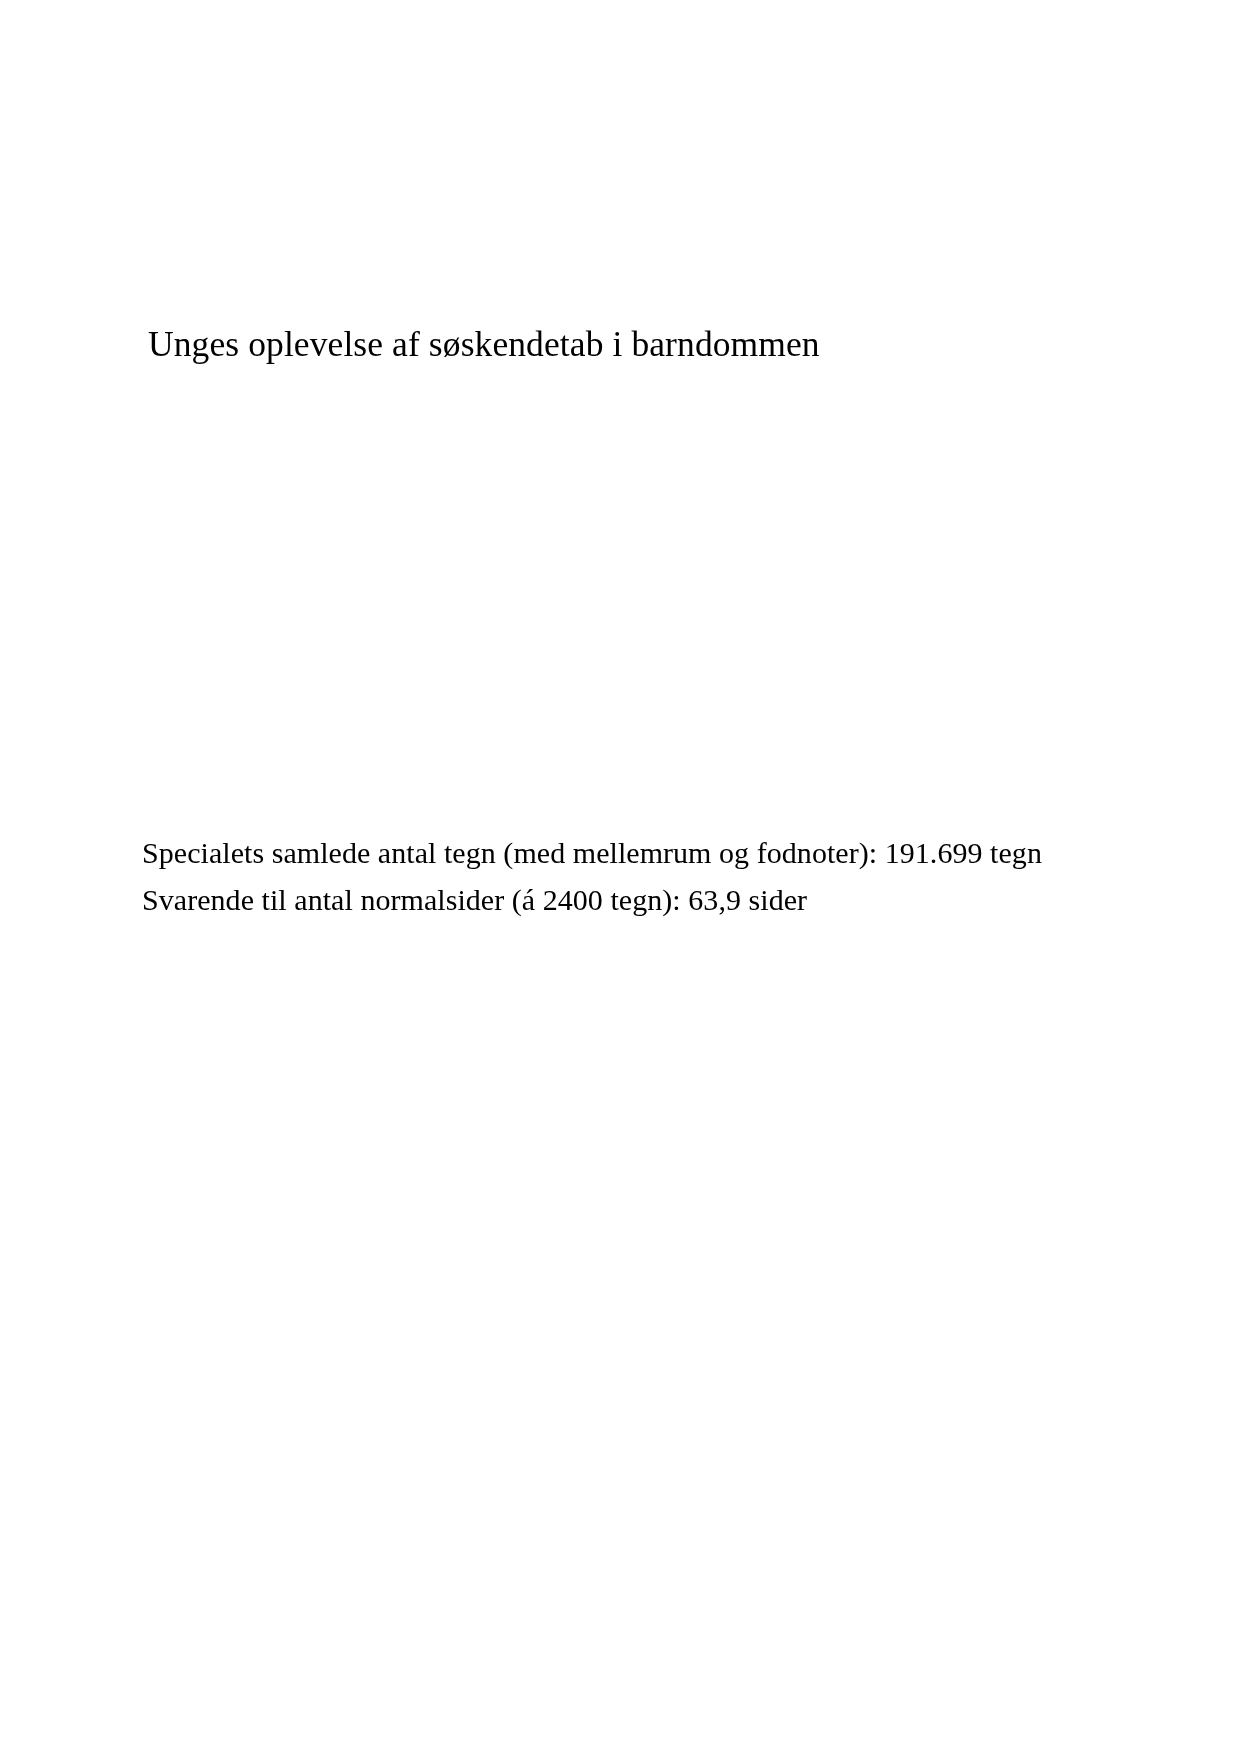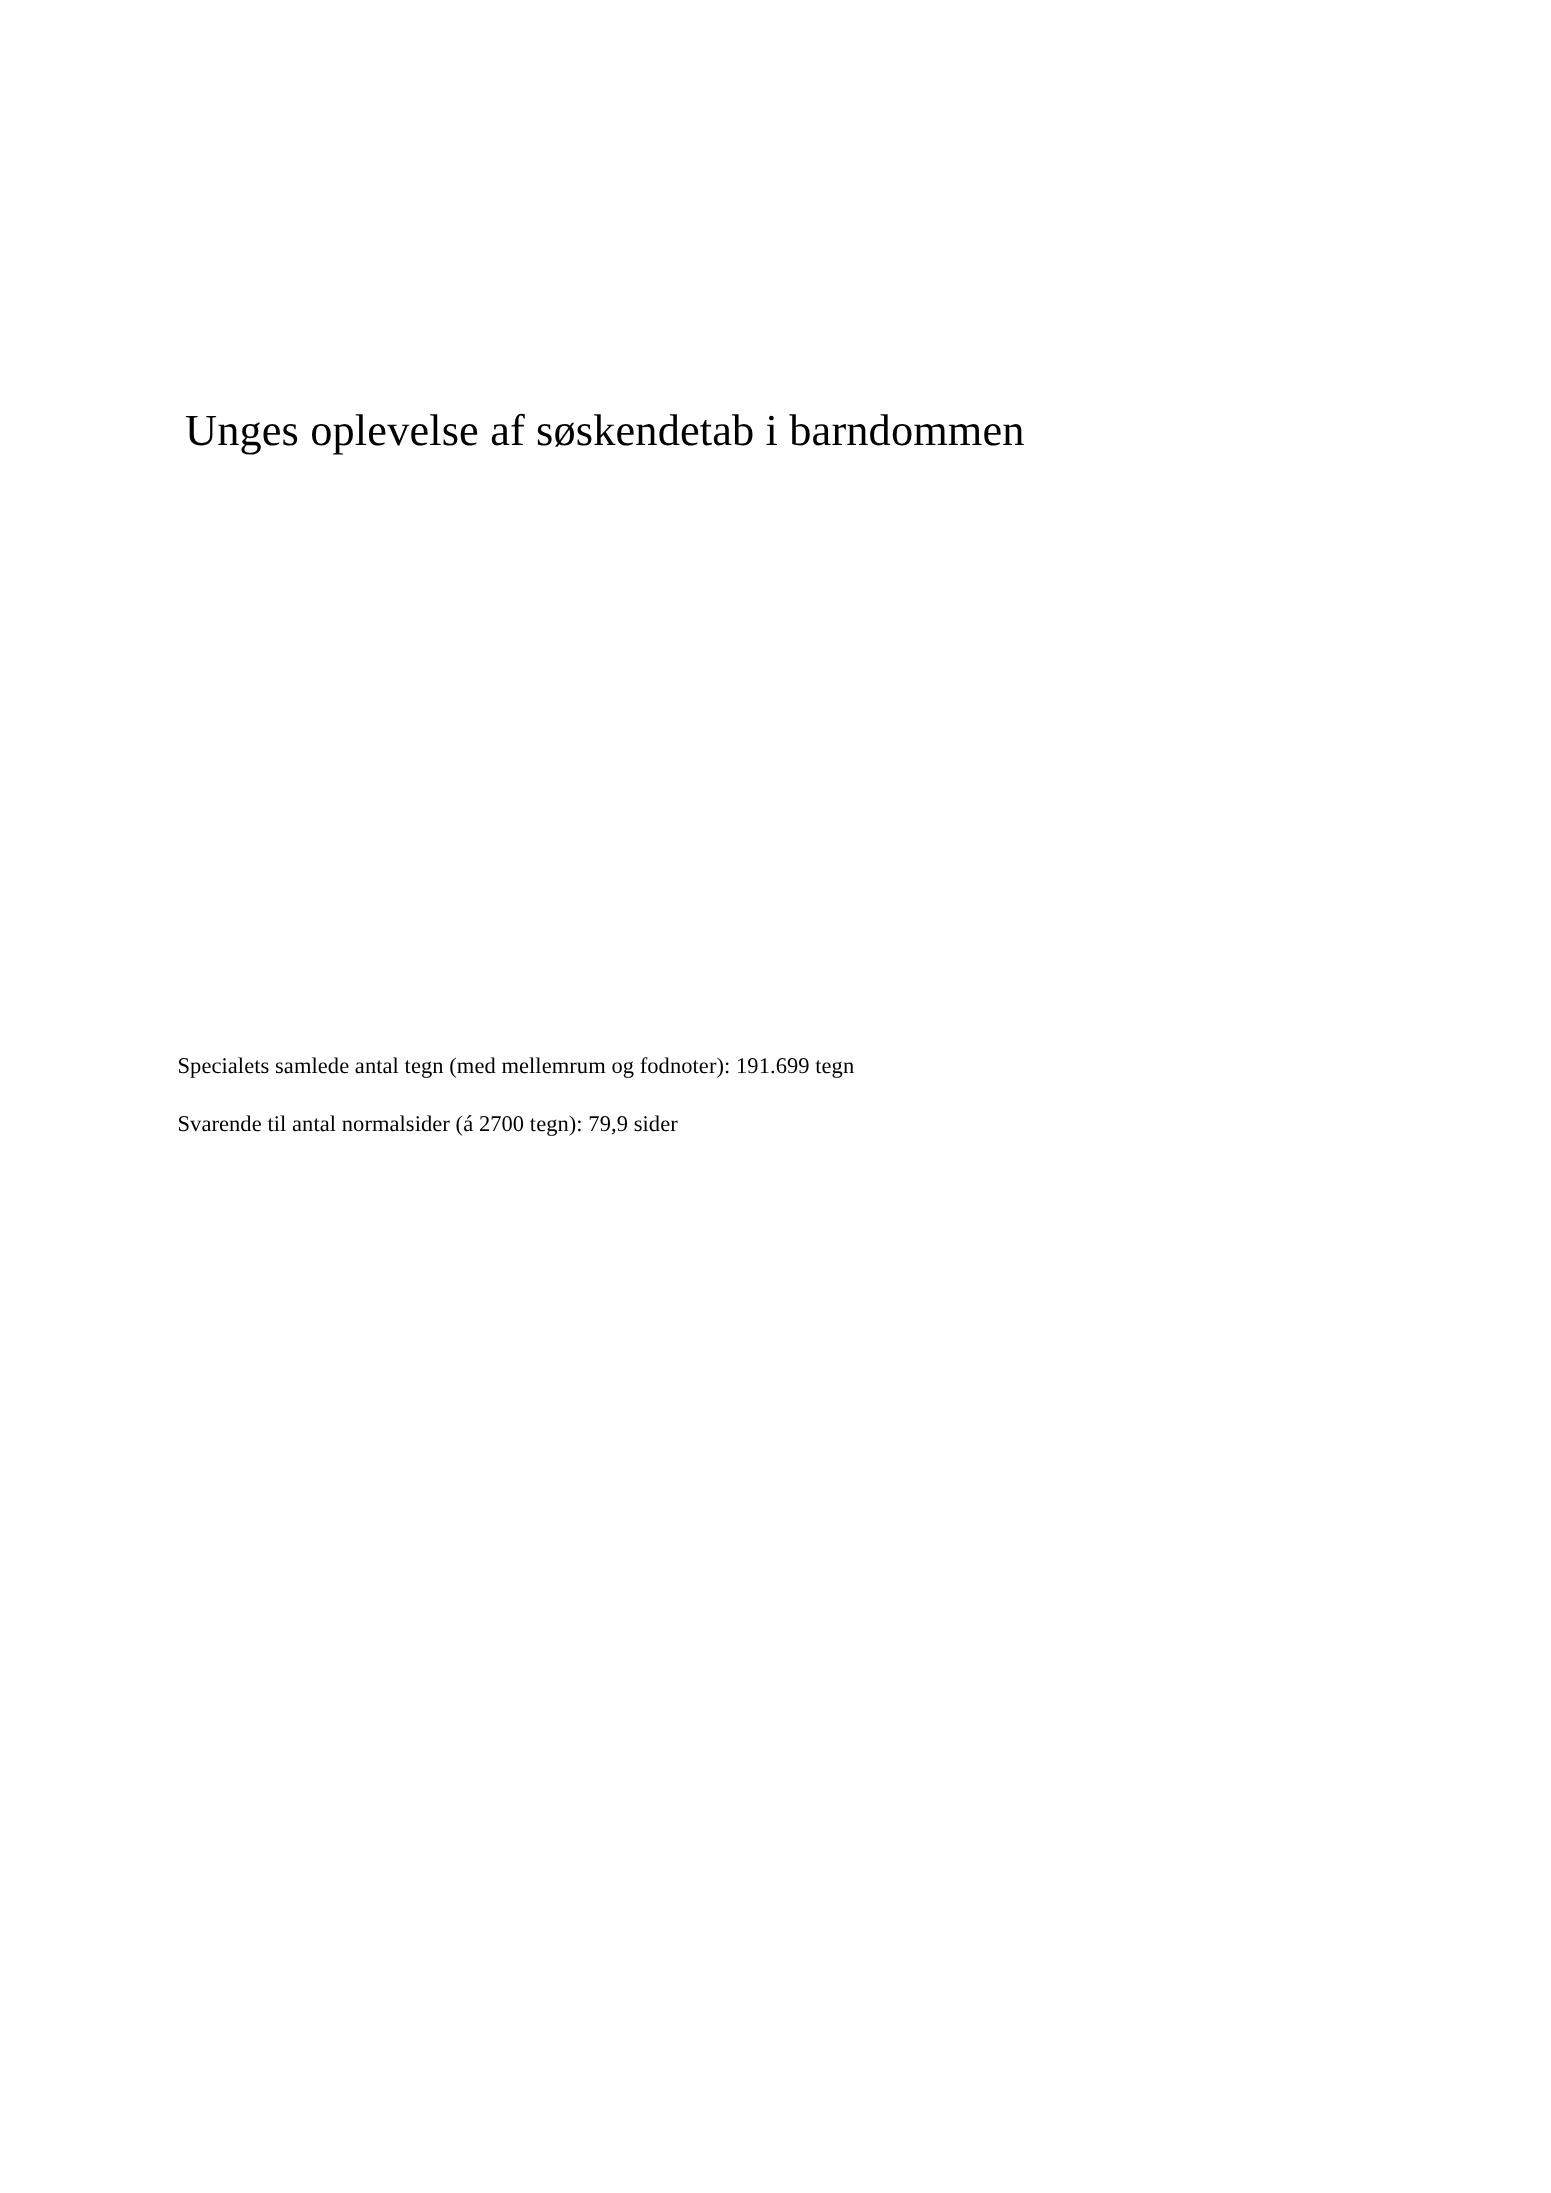--- a/index.html
+++ b/index.html
@@ -39,40 +39,40 @@
   }
 
   
   .body-block {
     position: absolute;
     left: 142px;
     width: 960px;
   }
 
   .body-line {
-    font-size: 18px;
+    font-size: 30px;
     line-height: 47px;
     font-weight: normal;
     white-space: nowrap;
     letter-spacing: 0.05px;
   }
 
   #block-extent   { top: 825px; }
   #block-author   { top: 966px; }
   #block-advisor  { top: 1084px; }
   #block-institution { top: 1178px; }
 </style>
 </head>
 <body>
 
 <div class="page">
 
   <h1 class="doc-title">Unges oplevelse af søskendetab i barndommen</h1>
 
   <div class="body-block" id="block-extent">
     <div class="body-line">Specialets samlede antal tegn (med mellemrum og fodnoter): 191.699 tegn</div>
-    <div class="body-line">Svarende til antal normalsider (á 2700 tegn): 79,9 sider</div>
+    <div class="body-line">Svarende til antal normalsider (á 2400 tegn): 63,9 sider</div>
   </div>
 
 
 
 
 </div>
 
 </body></html>

